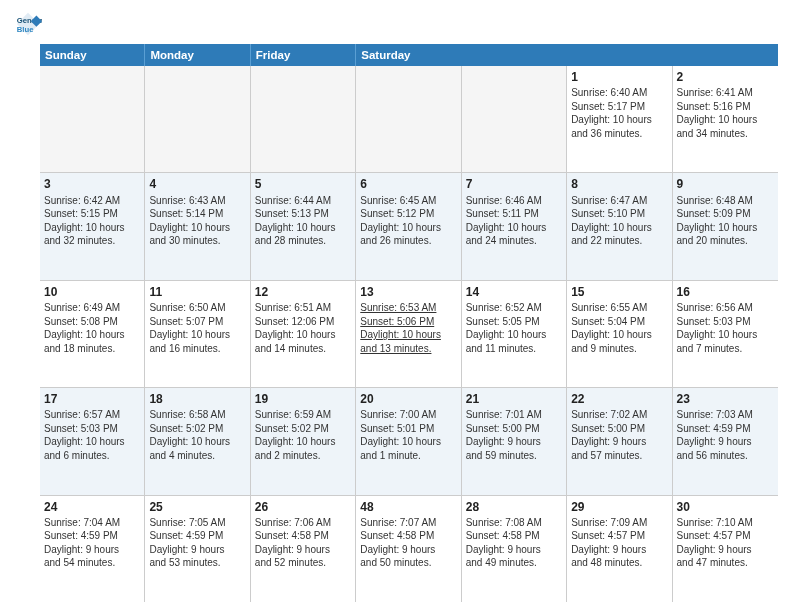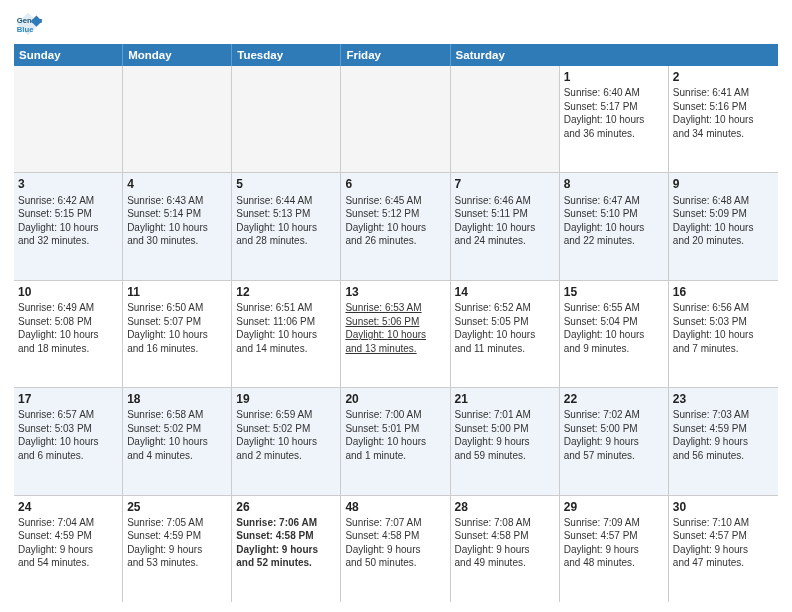--- a/index.html
+++ b/index.html
@@ -41,20 +41,21 @@
       color: #333;
     }
     .location {
       font-size: 15px;
       color: #555;
     }
     .calendar {
       flex: 1;
       display: flex;
       flex-direction: column;
+      margin-left: 26px;
     }
     .cal-header {
       display: grid;
       grid-template-columns: repeat(7, 1fr);
       background: #2e7bb8;
     }
     .cal-header-cell {
       color: #fff;
       font-size: 11.5px;
       font-weight: bold;
@@ -122,21 +123,20 @@
     <div class="title-block">
       <div class="month-title"></div>
       <div class="location"></div>
     </div>
   </div>
 
   <div class="calendar">
     <div class="cal-header">
     <div class="cal-header-cell">Sunday</div>
         <div class="cal-header-cell">Monday</div>
-        <div class="cal-header-cell">Tuesday</div>
         <div class="cal-header-cell">Friday</div>
         <div class="cal-header-cell">Saturday</div>
       </div>
     <div class="cal-body">
     <div class="cal-row row-white">
           <div class="cal-cell empty"></div>
           <div class="cal-cell empty"></div>
           <div class="cal-cell empty"></div>
           <div class="cal-cell empty"></div>
           <div class="cal-cell empty"></div>
@@ -182,21 +182,21 @@
         <div class="cal-row row-white">
           <div class="cal-cell"><span class="day-num">10</span><span class="cell-text" style="white-space: pre-line;">Sunrise: 6:49 AM
 Sunset: 5:08 PM
 Daylight: 10 hours
 and 18 minutes.</span></div>
           <div class="cal-cell"><span class="day-num">11</span><span class="cell-text" style="white-space: pre-line;">Sunrise: 6:50 AM
 Sunset: 5:07 PM
 Daylight: 10 hours
 and 16 minutes.</span></div>
           <div class="cal-cell"><span class="day-num">12</span><span class="cell-text" style="white-space: pre-line;">Sunrise: 6:51 AM
-Sunset: 11:06 PM
+Sunset: 12:06 PM
 Daylight: 10 hours
 and 14 minutes.</span></div>
           <div class="cal-cell"><span class="day-num">13</span><span class="cell-text" style="white-space: pre-line; text-decoration: underline;">Sunrise: 6:53 AM
 Sunset: 5:06 PM
 Daylight: 10 hours
 and 13 minutes.</span></div>
           <div class="cal-cell"><span class="day-num">14</span><span class="cell-text" style="white-space: pre-line;">Sunrise: 6:52 AM
 Sunset: 5:05 PM
 Daylight: 10 hours
 and 11 minutes.</span></div>
@@ -241,21 +241,21 @@
         </div>
         <div class="cal-row row-white">
           <div class="cal-cell"><span class="day-num">24</span><span class="cell-text" style="white-space: pre-line;">Sunrise: 7:04 AM
 Sunset: 4:59 PM
 Daylight: 9 hours
 and 54 minutes.</span></div>
           <div class="cal-cell"><span class="day-num">25</span><span class="cell-text" style="white-space: pre-line;">Sunrise: 7:05 AM
 Sunset: 4:59 PM
 Daylight: 9 hours
 and 53 minutes.</span></div>
-          <div class="cal-cell"><span class="day-num">26</span><span class="cell-text" style="white-space: pre-line; font-weight: bold;">Sunrise: 7:06 AM
+          <div class="cal-cell"><span class="day-num">26</span><span class="cell-text" style="white-space: pre-line;">Sunrise: 7:06 AM
 Sunset: 4:58 PM
 Daylight: 9 hours
 and 52 minutes.</span></div>
           <div class="cal-cell"><span class="day-num">48</span><span class="cell-text" style="white-space: pre-line;">Sunrise: 7:07 AM
 Sunset: 4:58 PM
 Daylight: 9 hours
 and 50 minutes.</span></div>
           <div class="cal-cell"><span class="day-num">28</span><span class="cell-text" style="white-space: pre-line;">Sunrise: 7:08 AM
 Sunset: 4:58 PM
 Daylight: 9 hours

